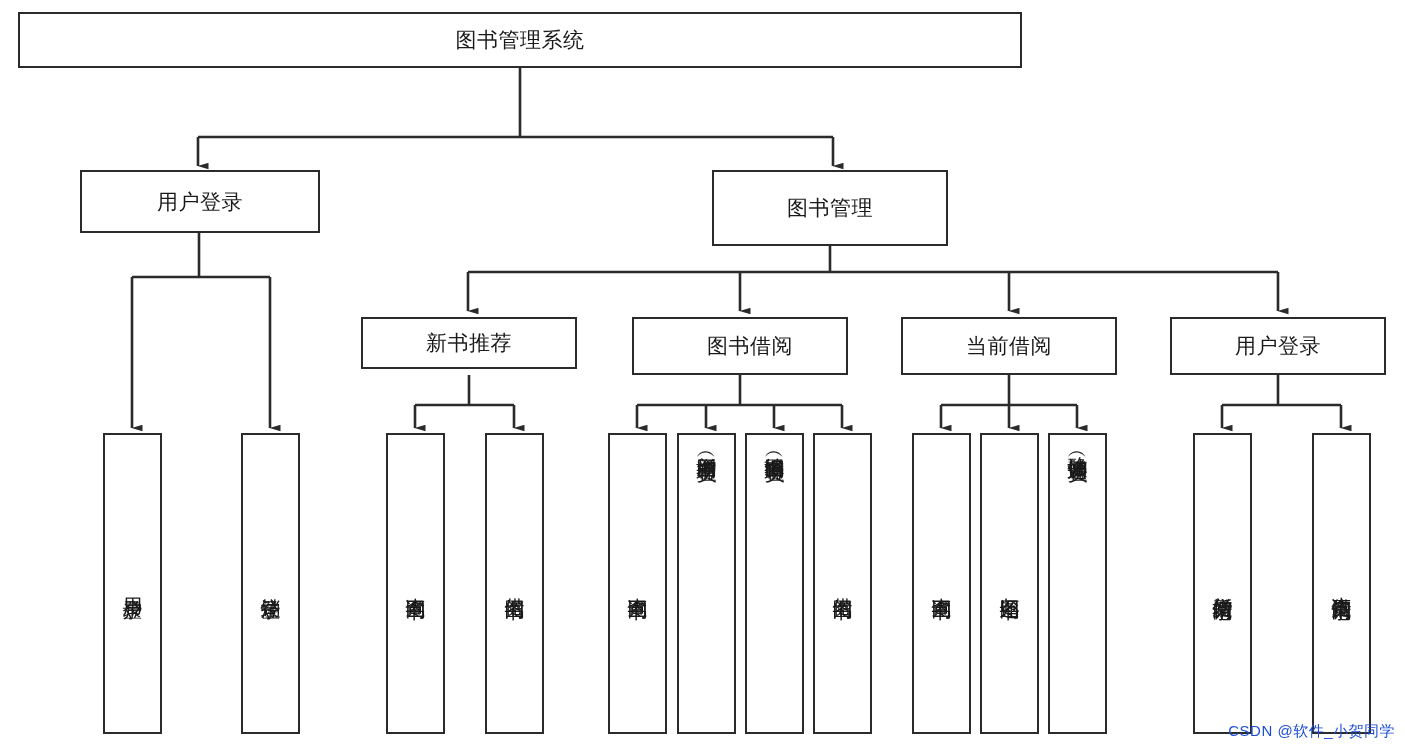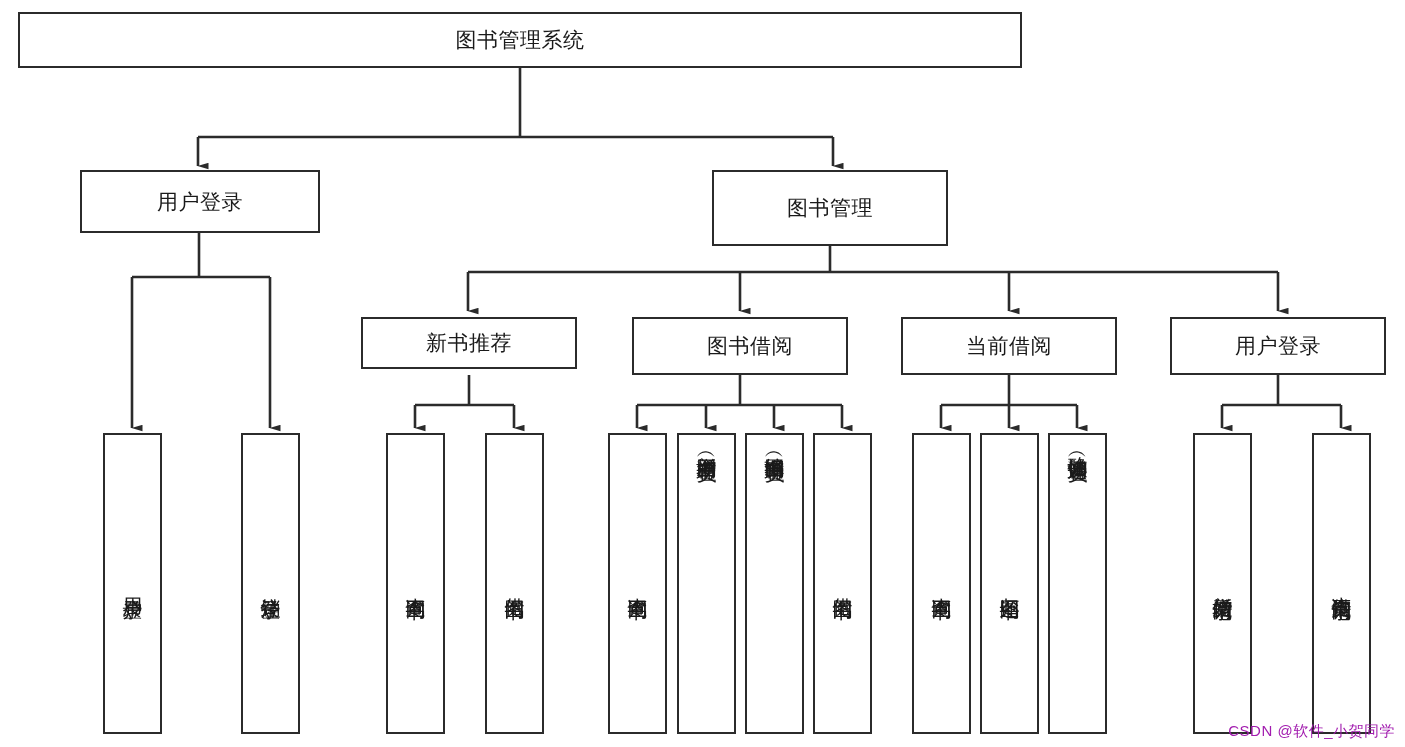--- a/index.html
+++ b/index.html
@@ -61,21 +61,21 @@
   }
   .node.v.center {
     align-items: center;
     padding-top: 0;
   }
   .watermark {
     position: absolute;
     right: 10px;
     bottom: 6px;
     font-size: 15px;
-    color: #a21caf;
+    color: #1d4ed8;
     letter-spacing: 0.5px;
     white-space: nowrap;
     user-select: none;
   }
 </style>
 </head>
 <body>
 
 <div id="canvas">
 

